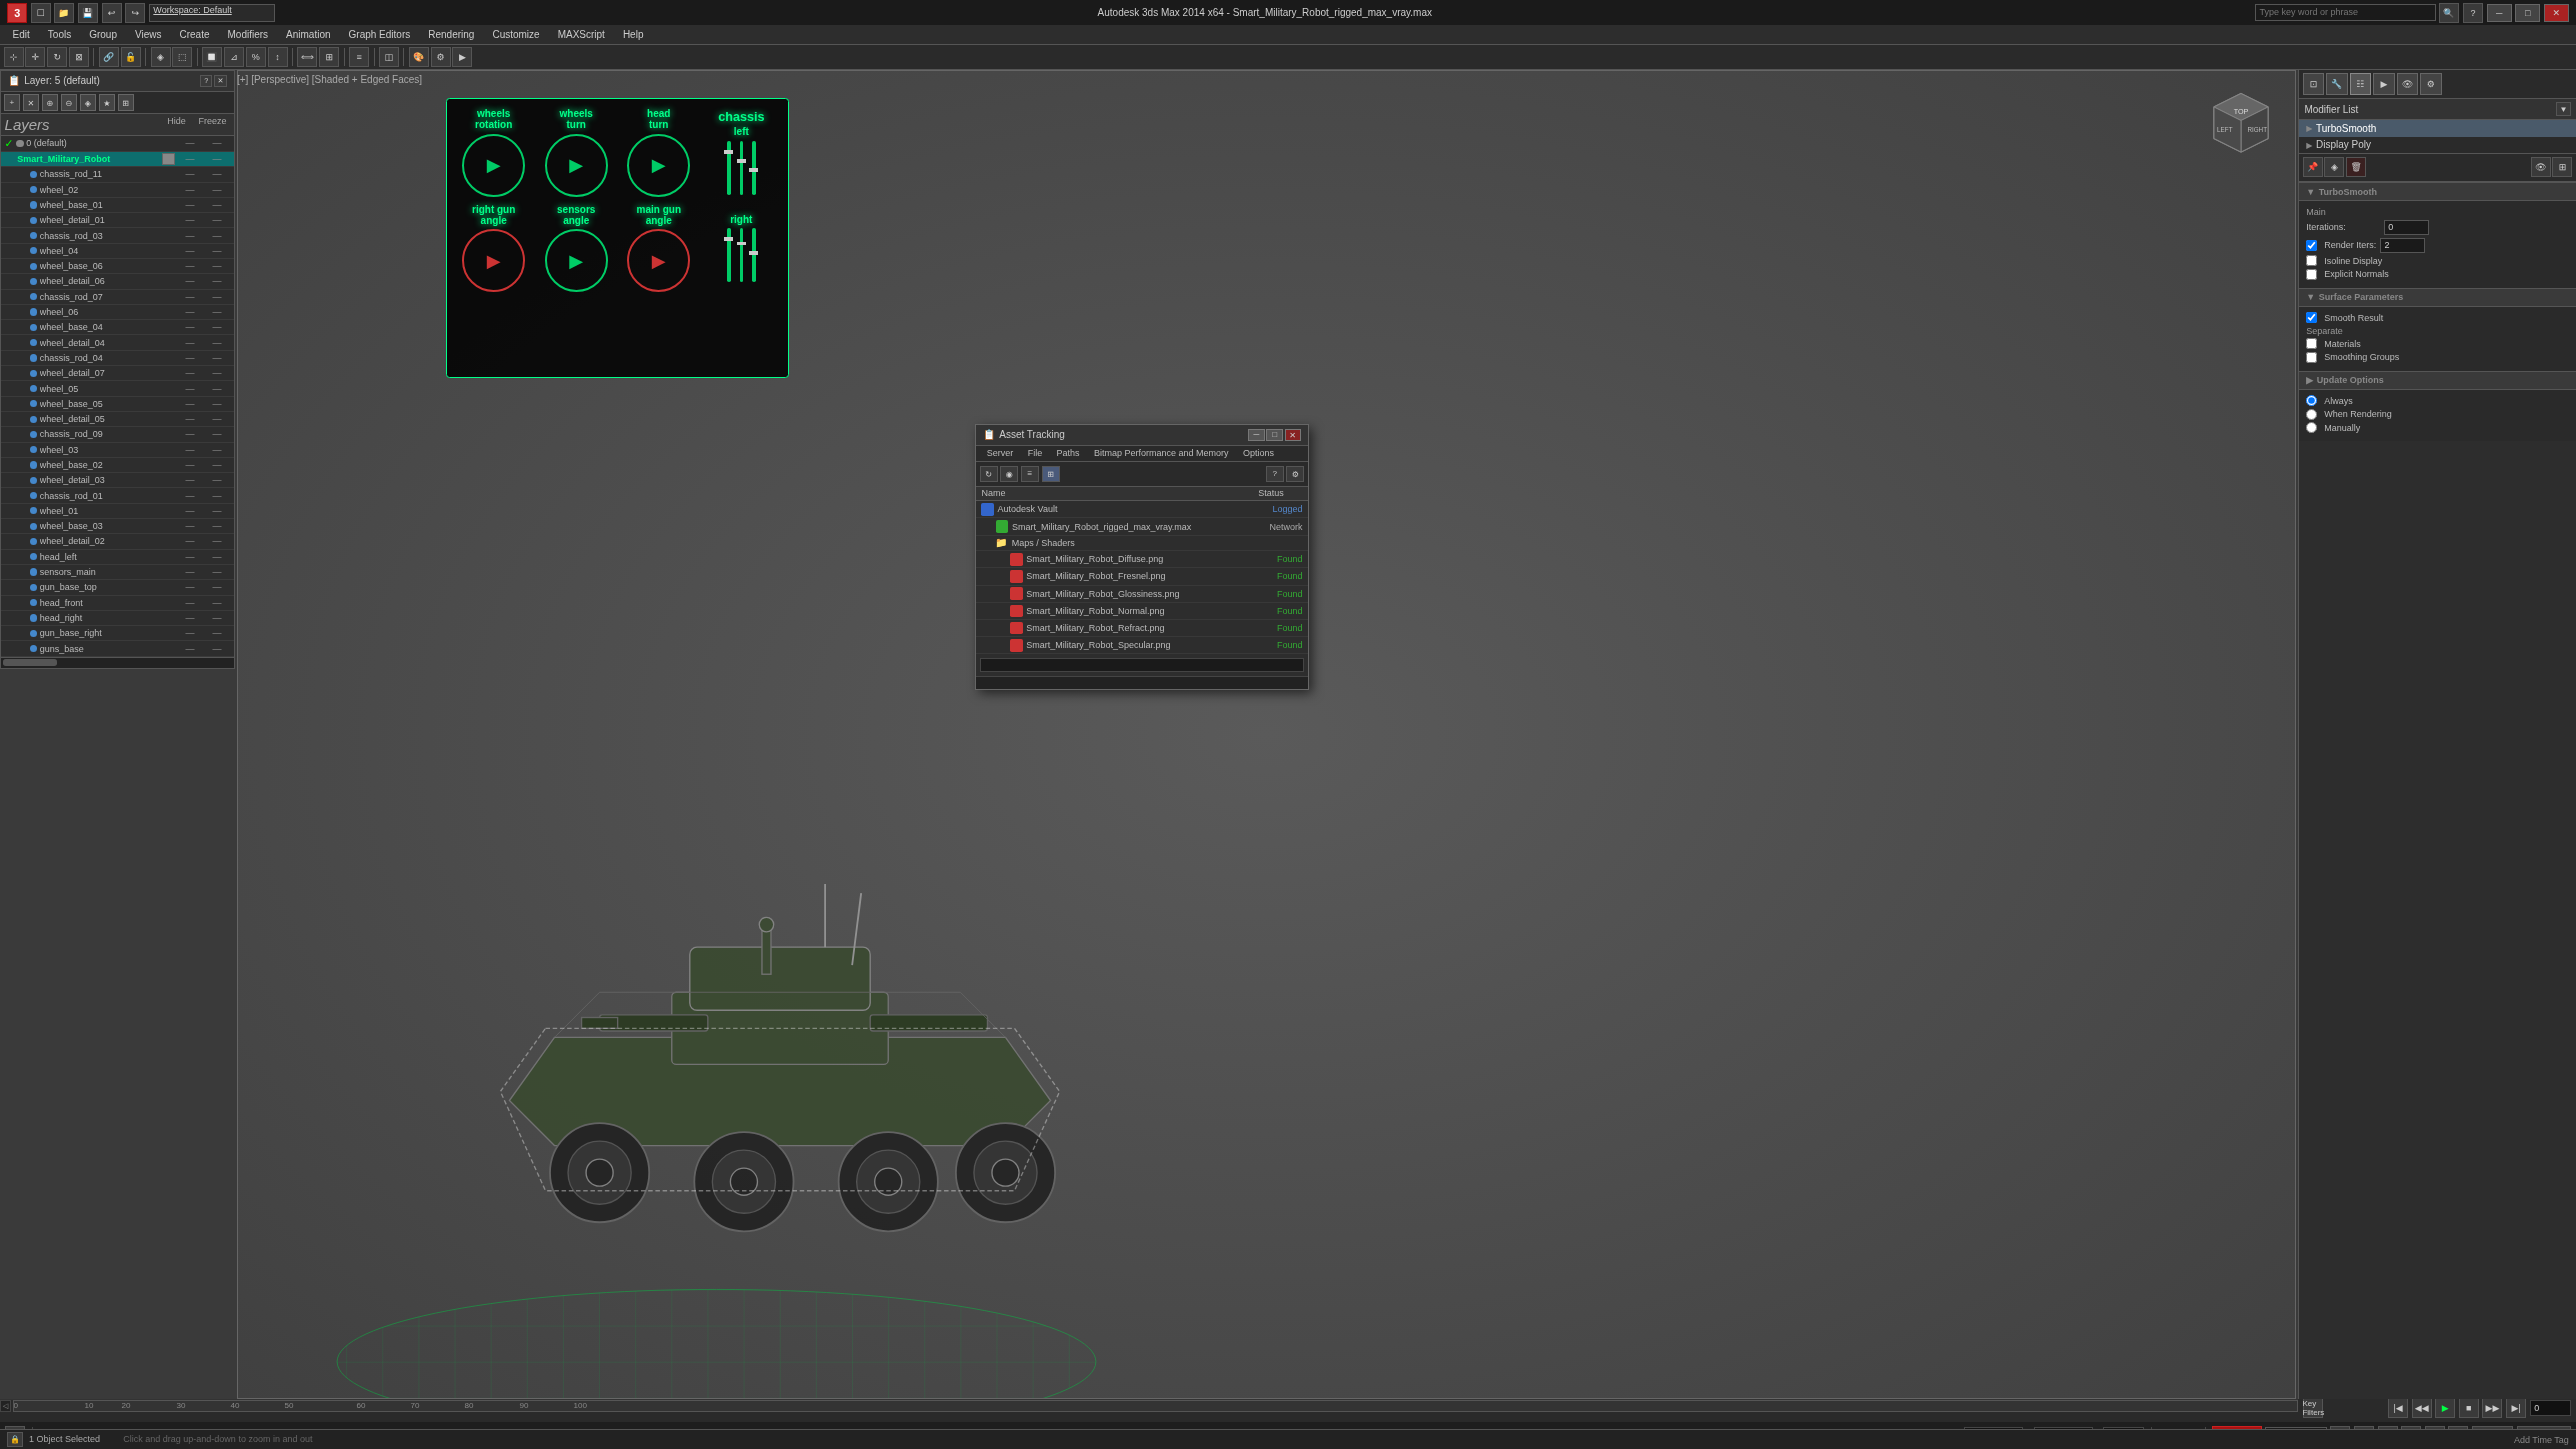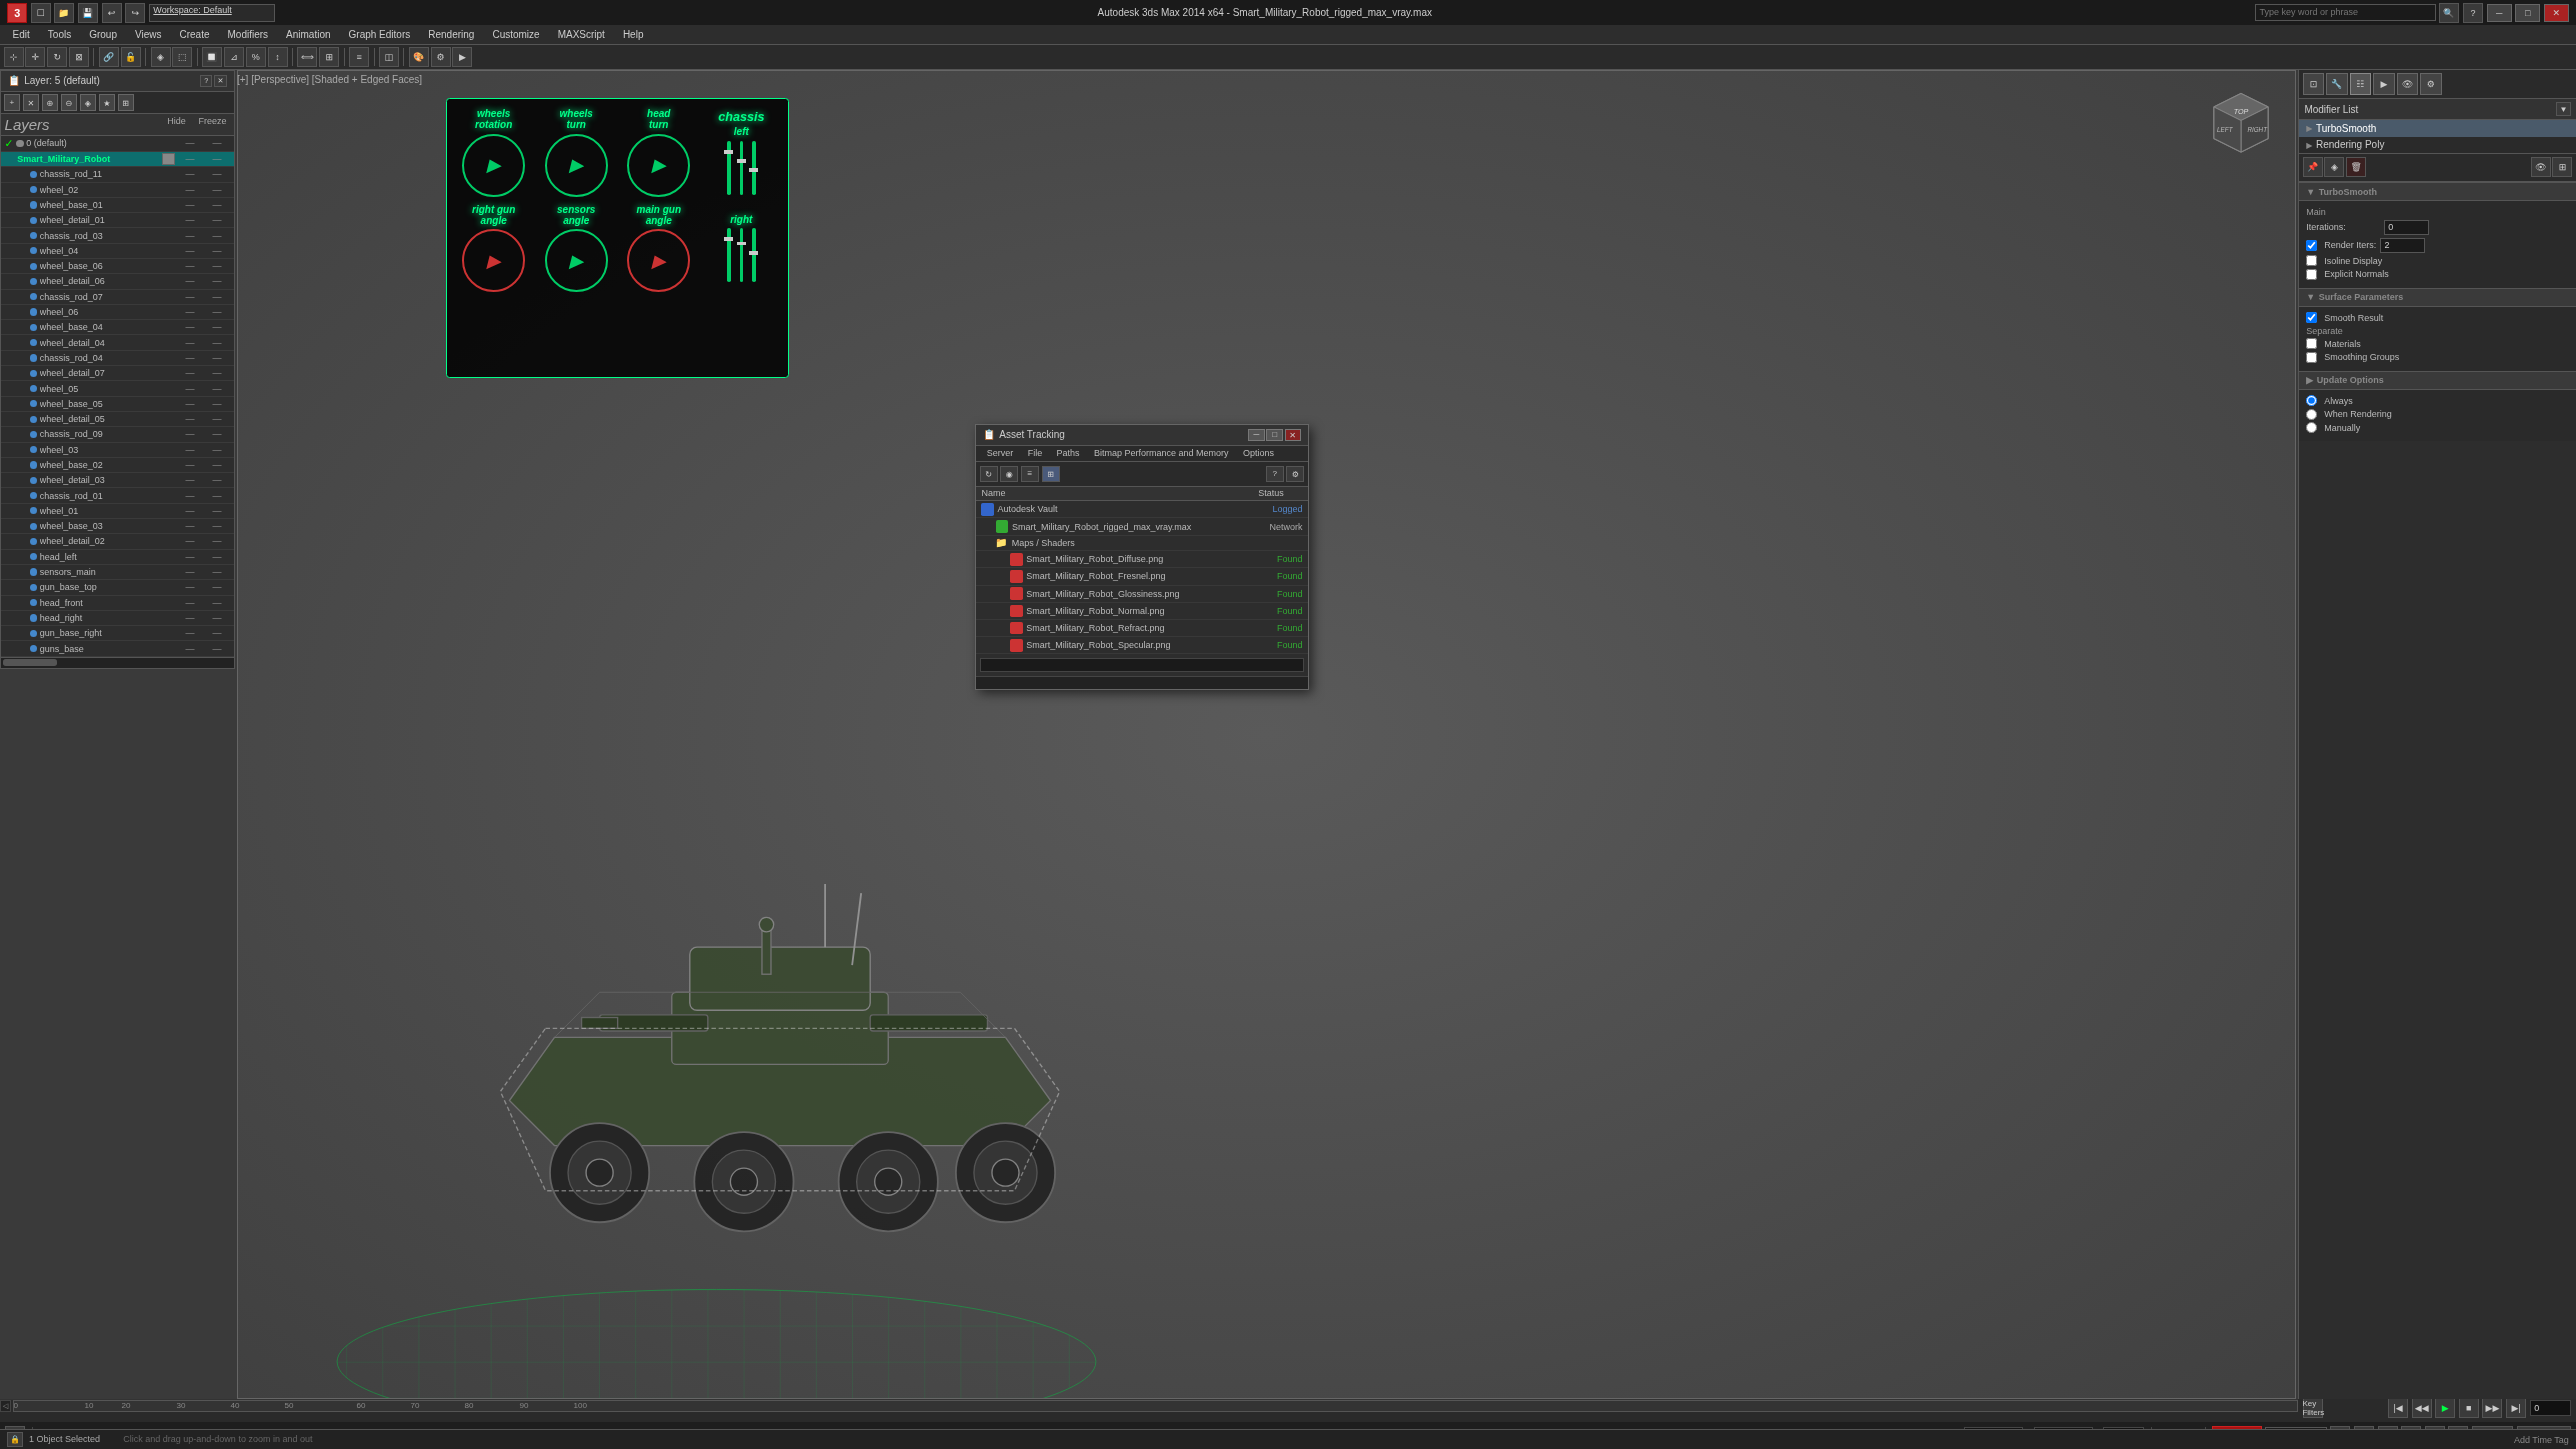--- a/index.html
+++ b/index.html
@@ -105,21 +105,20 @@
     
     #viewport {
       position: absolute;
       top: 70px;
       left: 237px;
       right: 280px;
       bottom: 50px;
       background: #4d7c0f;
       border: 0.9px solid #666;
       overflow: hidden;
-      font-style: italic;
     }
 
     
     #status-bar {
       position: absolute;
       bottom: 0;
       left: 0;
       right: 0;
       height: 20px;
       background: #222;
@@ -1181,21 +1180,21 @@
     <div class="tb-btn" style="width:14.4px;height:14.4px;font-size:8.1px;">▼</div>
   </div>
 
   <div class="modifier-stack">
     <div class="modifier-item active">
       <span class="expand-arrow">▶</span>
       <span>TurboSmooth</span>
     </div>
     <div class="modifier-item">
       <span class="expand-arrow">▶</span>
-      <span>Rendering Poly</span>
+      <span>Display Poly</span>
     </div>
   </div>
 
   <div style="display:flex;gap:1.8px;padding:3.6px;background:#2a2a2a;border-bottom:0.9px solid #555;">
     <div class="tb-btn">📌</div>
     <div class="tb-btn">◈</div>
     <div class="tb-btn" style="background:#3a2020;">🗑</div>
     <div style="flex:1"></div>
     <div class="tb-btn">👁</div>
     <div class="tb-btn">⊞</div>

